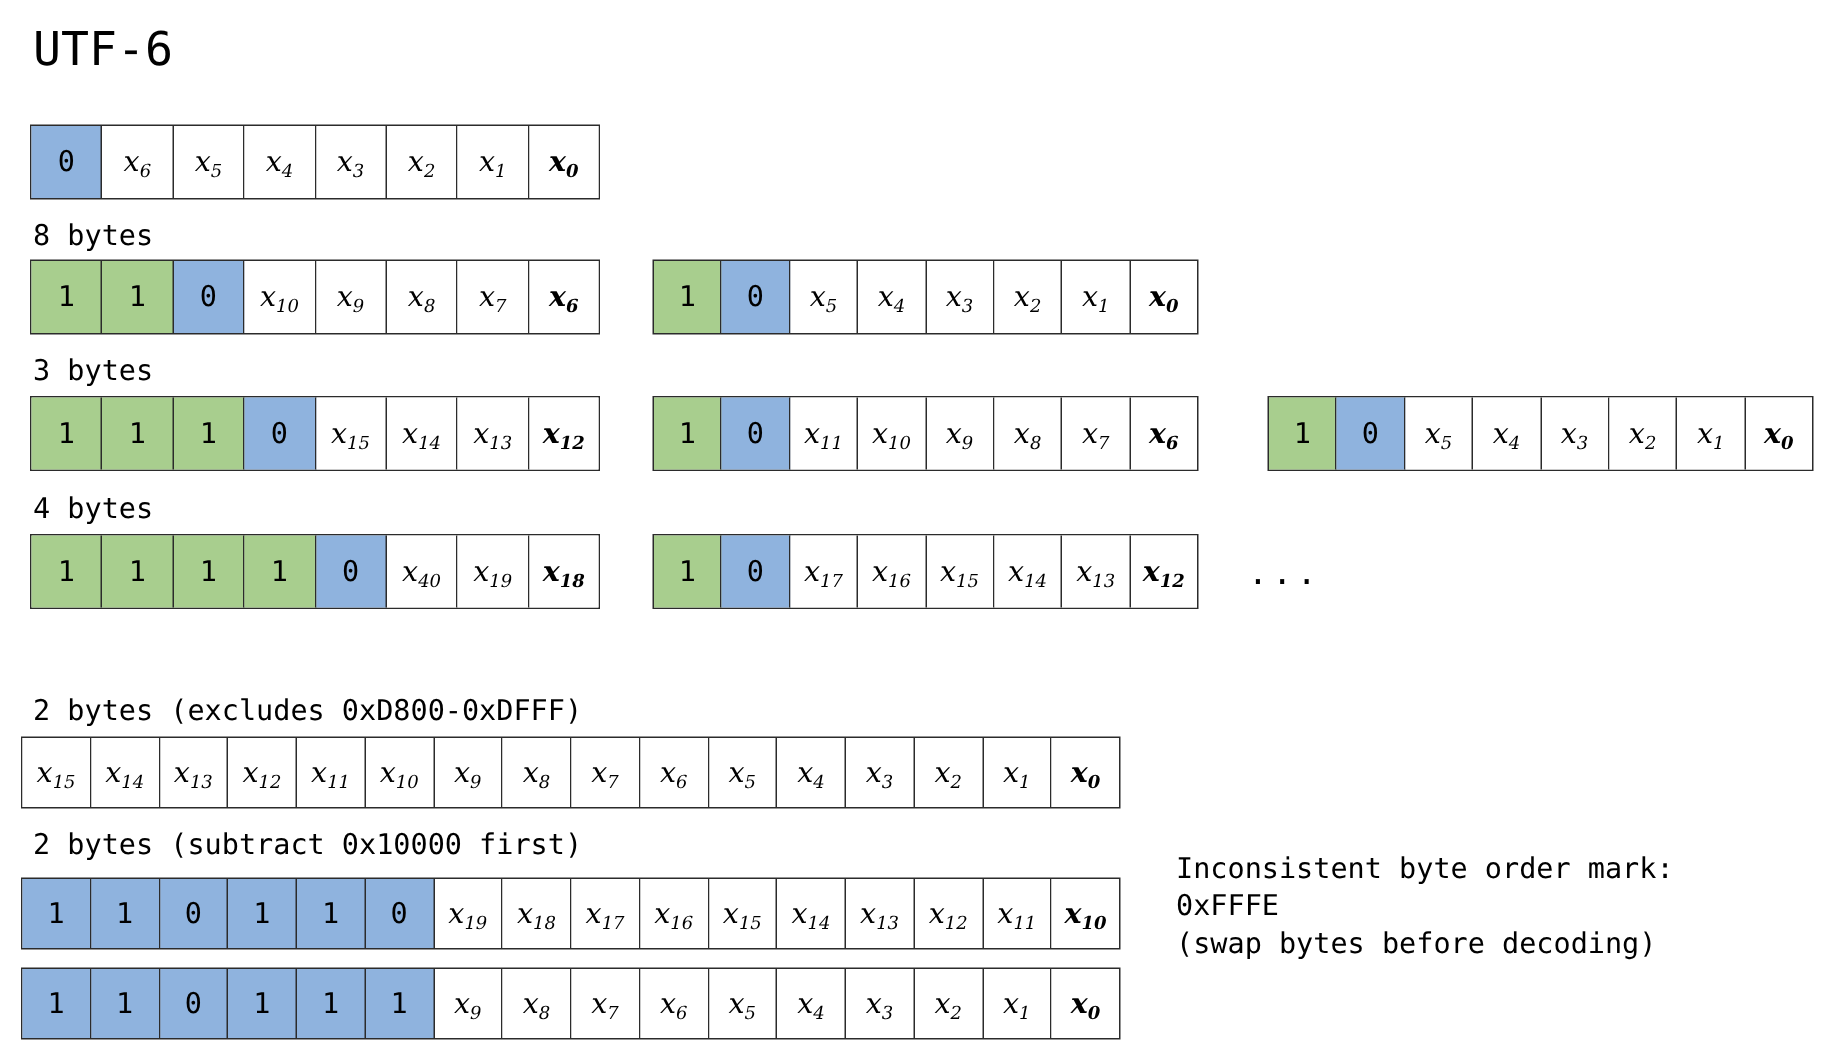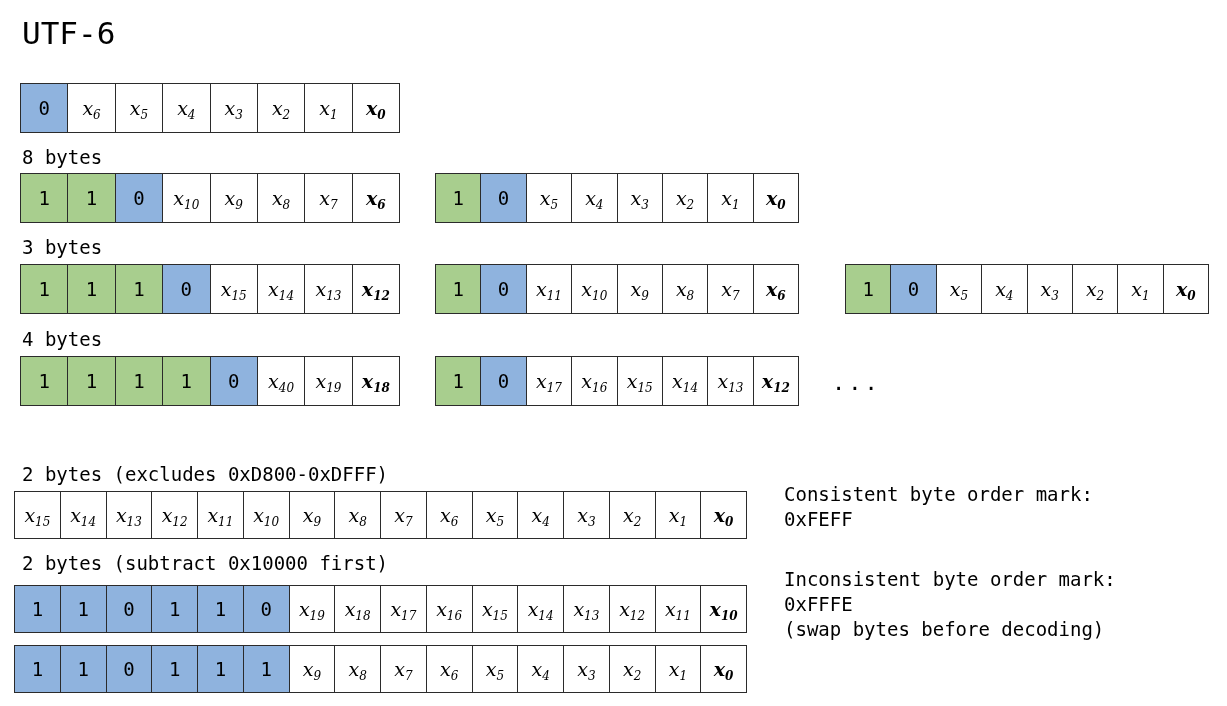--- a/index.html
+++ b/index.html
@@ -406,19 +406,17 @@
         <span class="var">x<sub>2</sub></span>
       </div>
       <div class="bit" style="flex: 1 1 0px;">
         <span class="var">x<sub>1</sub></span>
       </div>
       <div class="bit" style="flex: 1 1 0px;">
         <span class="var">x<sub>0</sub></span>
       </div>
     </div>
 
-  <div class="note" style="left:784px; top:482px;">Consistent byte order mark:
-0xFEFF</div>
   <div class="note" style="left:784px; top:567px;">Inconsistent byte order mark:
 0xFFFE
 (swap bytes before decoding)</div>
 
 </div>
 
 </body></html>

